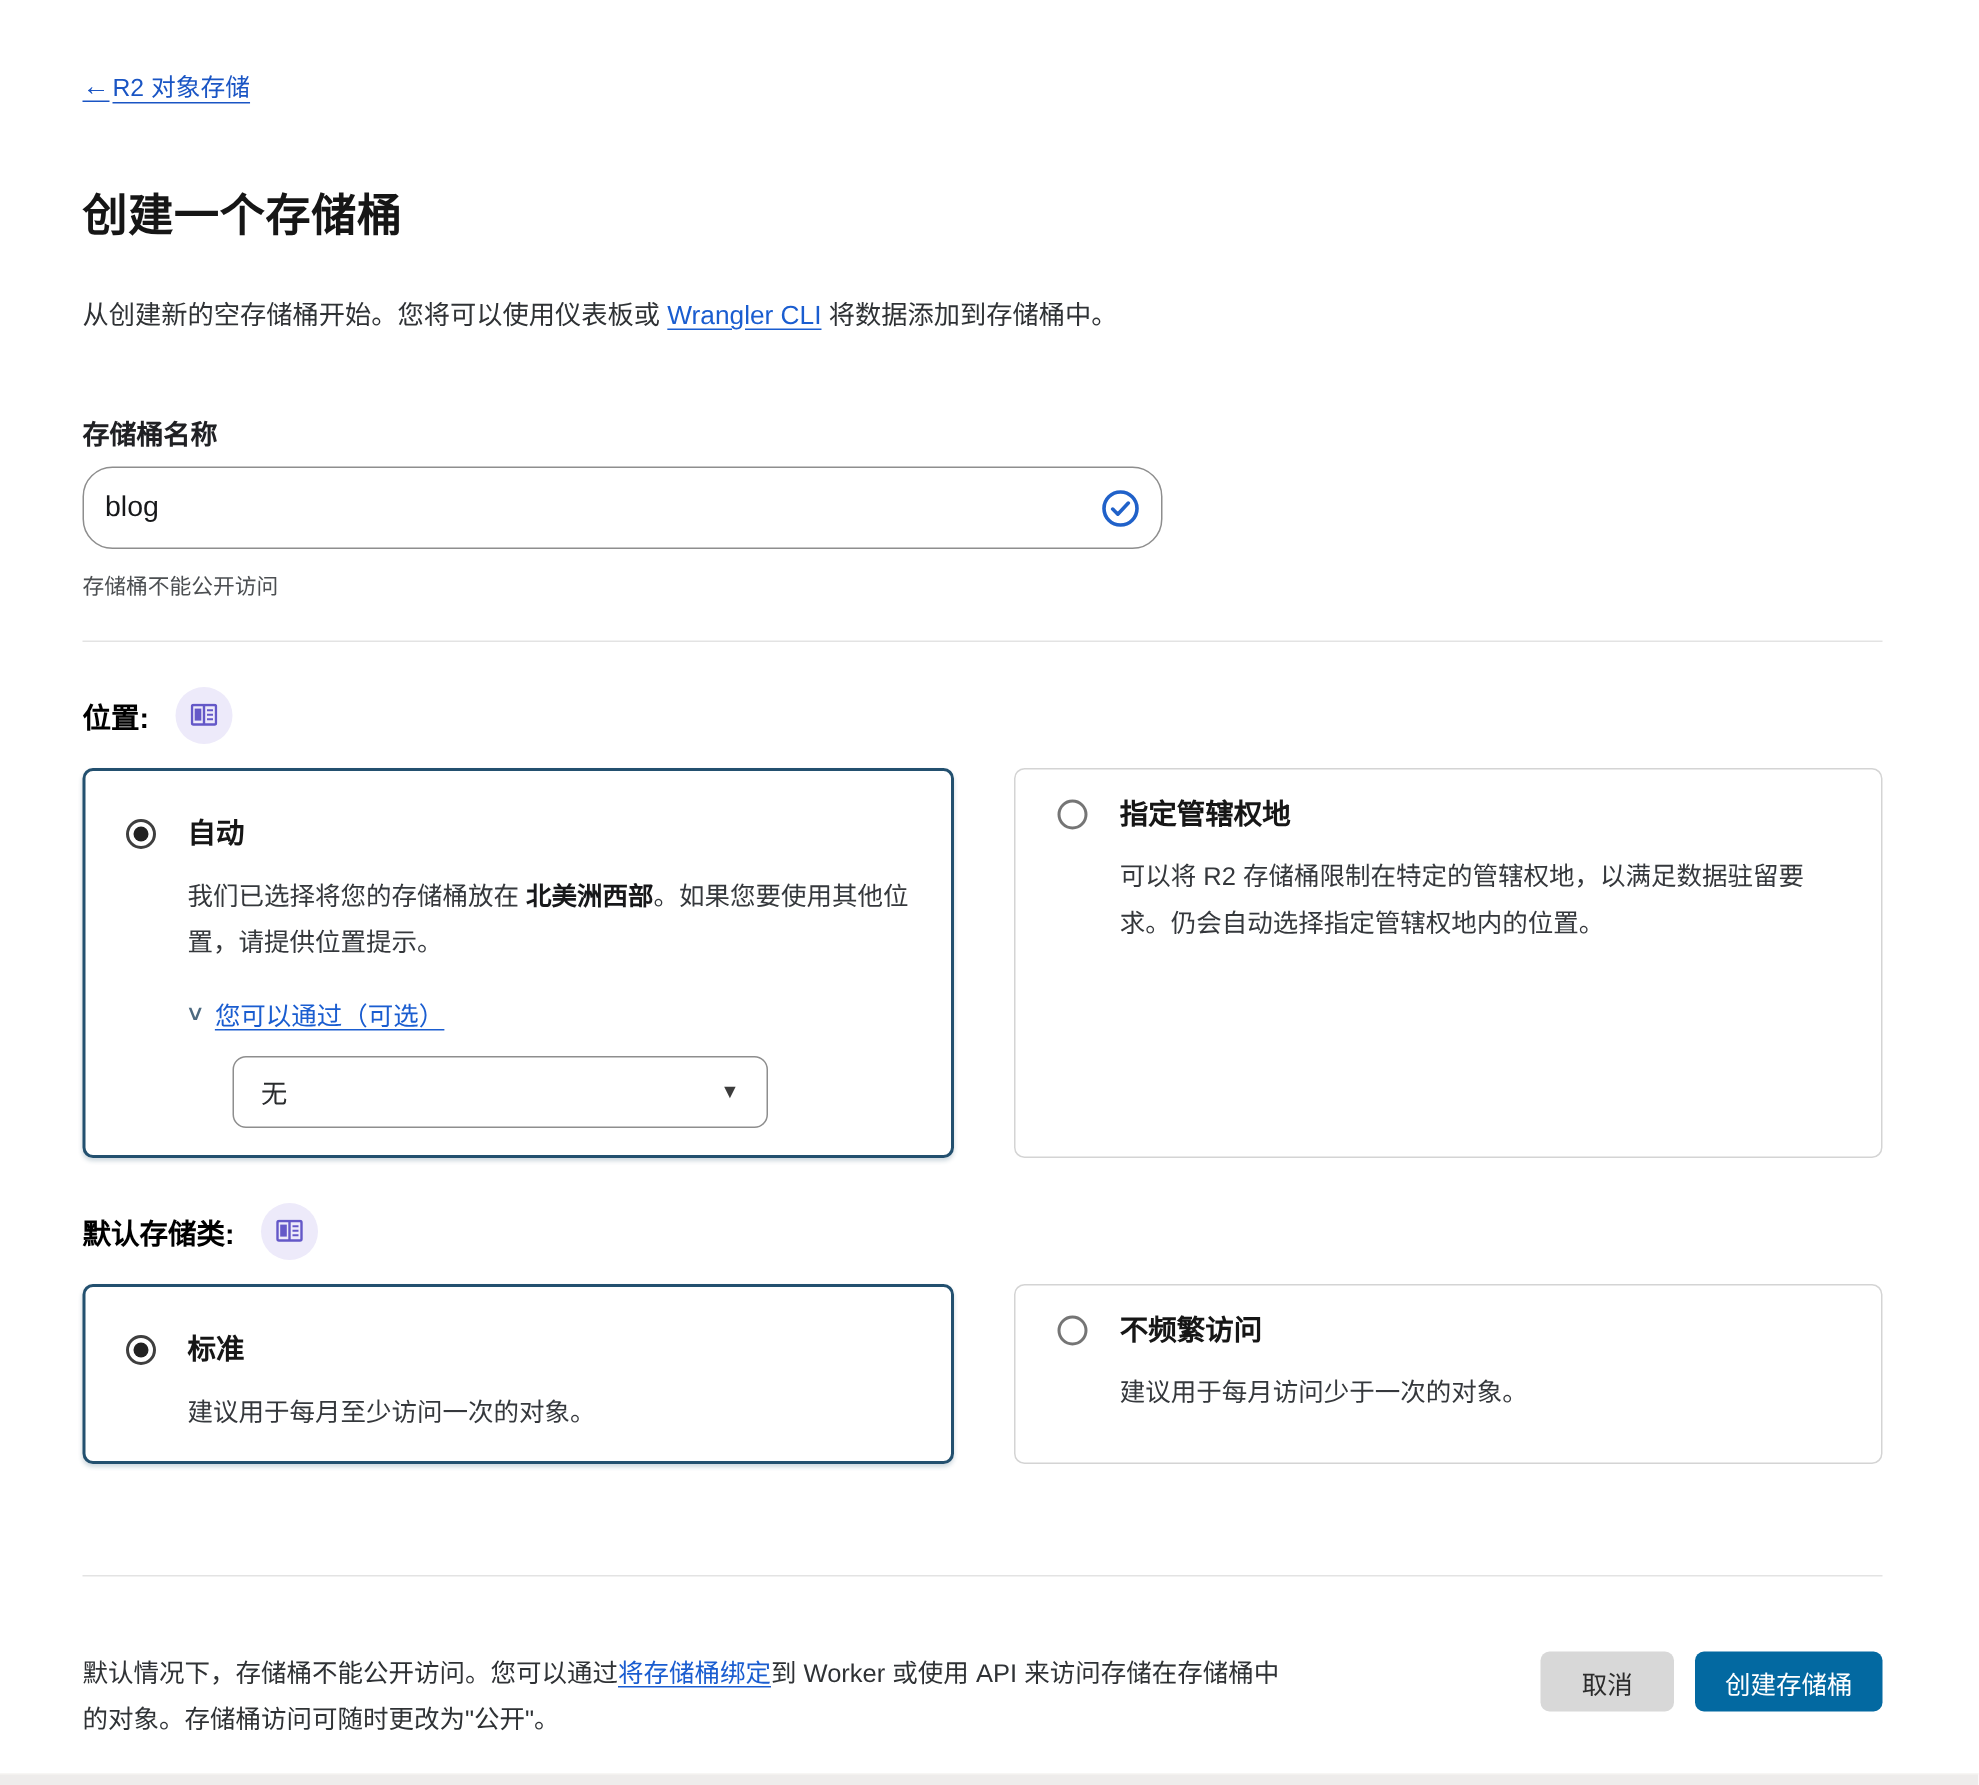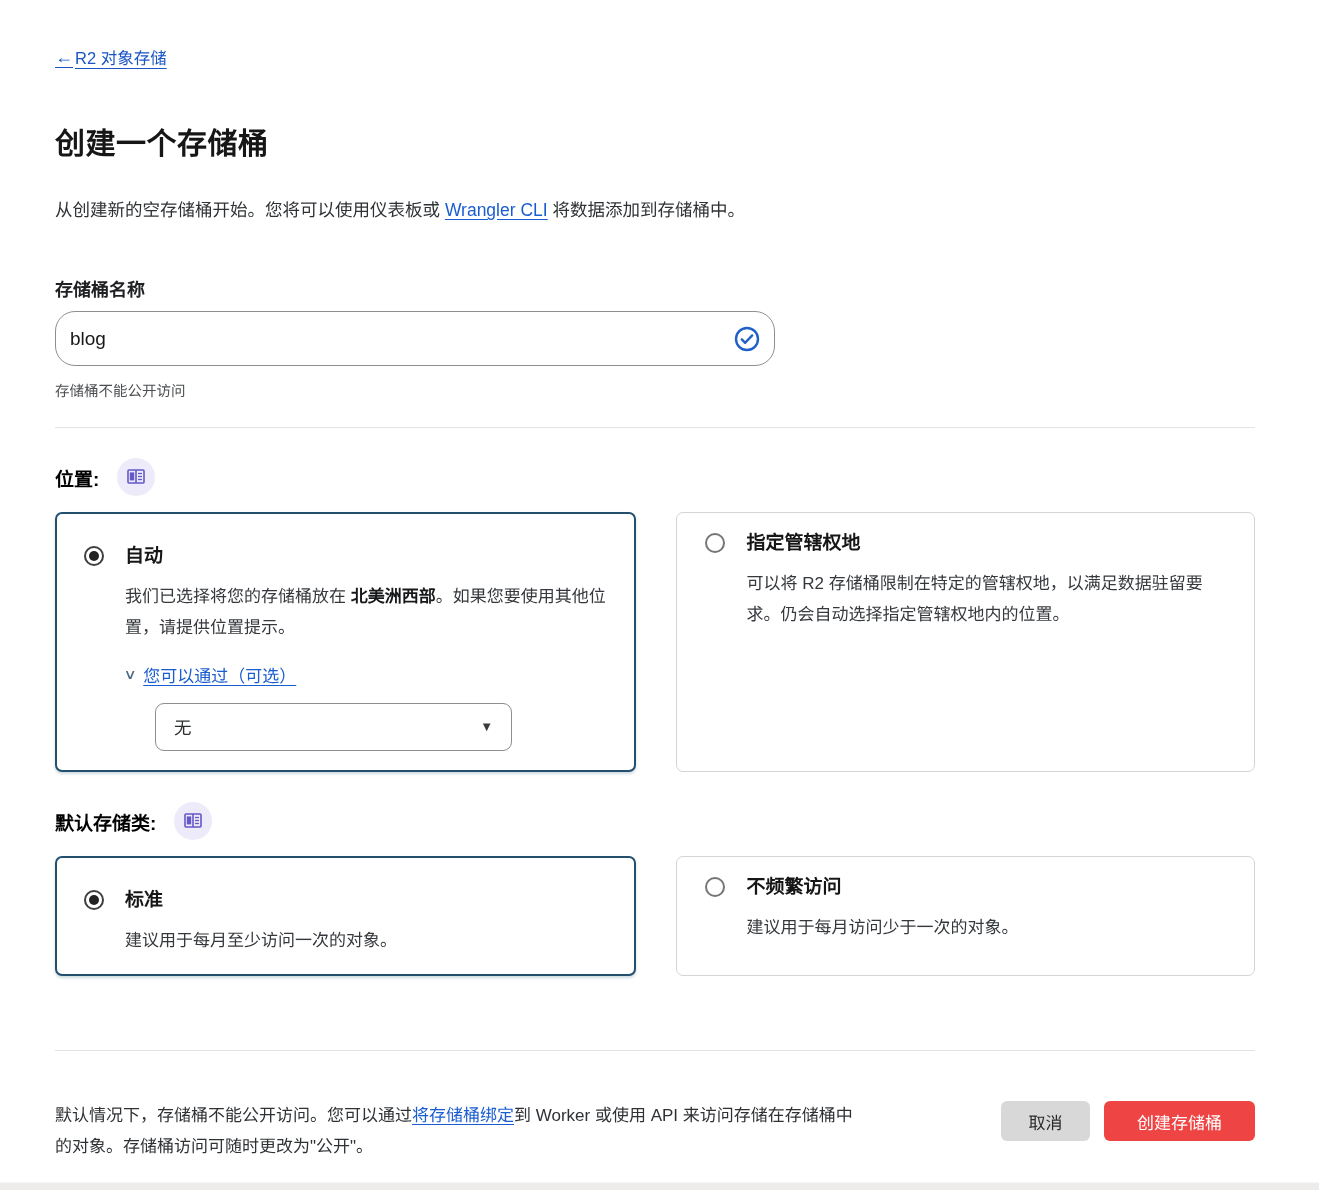--- a/index.html
+++ b/index.html
@@ -92,21 +92,21 @@
   .select-box .caret { font-size:13px; color:#3c3c3c; }
 
   
   .footer-divider { margin-top:74px; }
   .footer-row { margin-top:50px; display:flex; align-items:flex-start; }
   .footer-text { width:810px; font-size:17px; line-height:1.8; color:#2f3235; }
   .footer-buttons { margin-left:auto; display:flex; gap:14px; }
   .btn { height:40px; border:none; border-radius:6px; font-size:17px; cursor:pointer;
          font-family:inherit; display:flex; align-items:center; justify-content:center; }
   .btn.cancel { width:89px; background:#d8d8d8; color:#2c2c2c; }
-  .btn.primary { width:151px; background:#ef4444; color:#ffffff; }
+  .btn.primary { width:125px; background:#0369a1; color:#ffffff; }
 
   .bottom-strip {
     position:absolute; left:0; bottom:0; width:100%; height:8px;
     background:#eeeceb; border-top:1px solid #f7f6f4;
   }
 </style>
 </head>
 <body>
 
 <div class="content">

